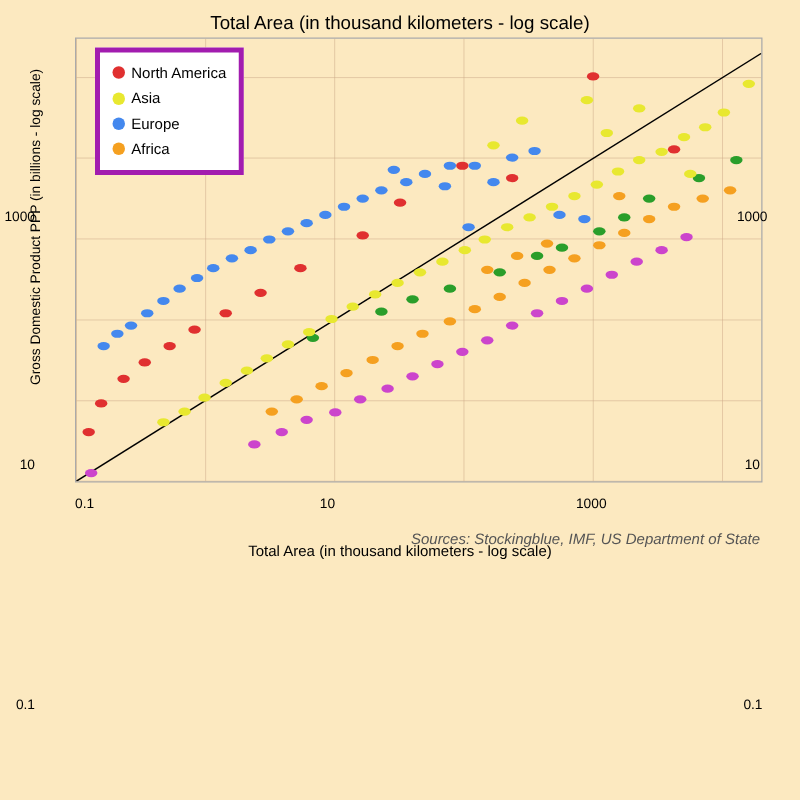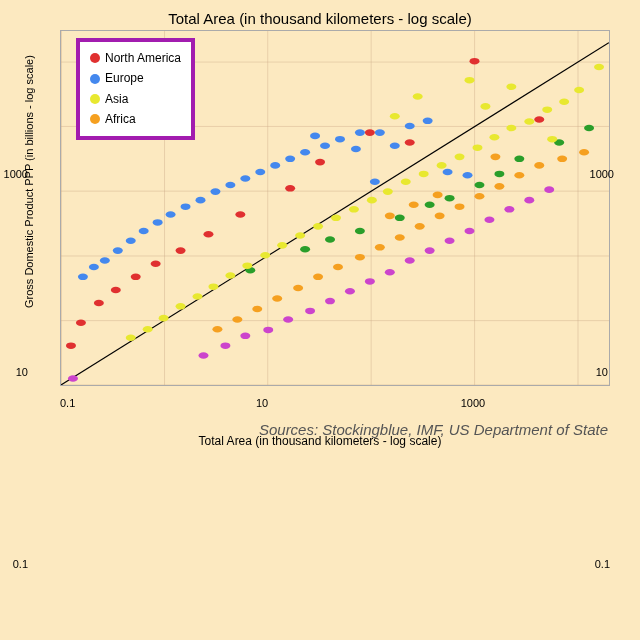--- a/index.html
+++ b/index.html
@@ -56,21 +56,21 @@
     .legend-dot {
       width: 10px;
       height: 10px;
       border-radius: 50%;
       display: inline-block;
     }
     .source-text {
       position: absolute;
       bottom: 18px;
       right: 32px;
-      font-size: 15px;
+      font-size: 12px;
       font-style: italic;
       color: #555;
     }
   </style>
 </head>
 <body>
 
 <div class="chart-container">
   <div class="chart-title">Total Area (in thousand kilometers - log scale)</div>
 
@@ -248,26 +248,26 @@
       <circle cx="143" cy="495" r="5" fill="#cc44cc"></circle>
     </svg>
   </div>
 
   <div class="legend">
     <div class="legend-item">
       <span class="legend-dot" style="background:#e03030;"></span>
       <span>North America</span>
     </div>
     <div class="legend-item">
+      <span class="legend-dot" style="background:#e8e830;"></span>
+      <span>Asia</span>
+    </div>
+    <div class="legend-item">
       <span class="legend-dot" style="background:#4488ee;"></span>
       <span>Europe</span>
-    </div>
-    <div class="legend-item">
-      <span class="legend-dot" style="background:#e8e830;"></span>
-      <span>Asia</span>
     </div>
     <div class="legend-item">
       <span class="legend-dot" style="background:#f5a020;"></span>
       <span>Africa</span>
     </div>
   </div>
 
   <div style="position:absolute;left:0;top:30px;bottom:70px;width:58px;display:flex;align-items:center;justify-content:center;">
     <span style="transform:rotate(-90deg);white-space:nowrap;font-size:11px;color:#000;display:block;width:200px;text-align:center;">Gross Domestic Product PPP (in billions - log scale)</span>
   </div>

